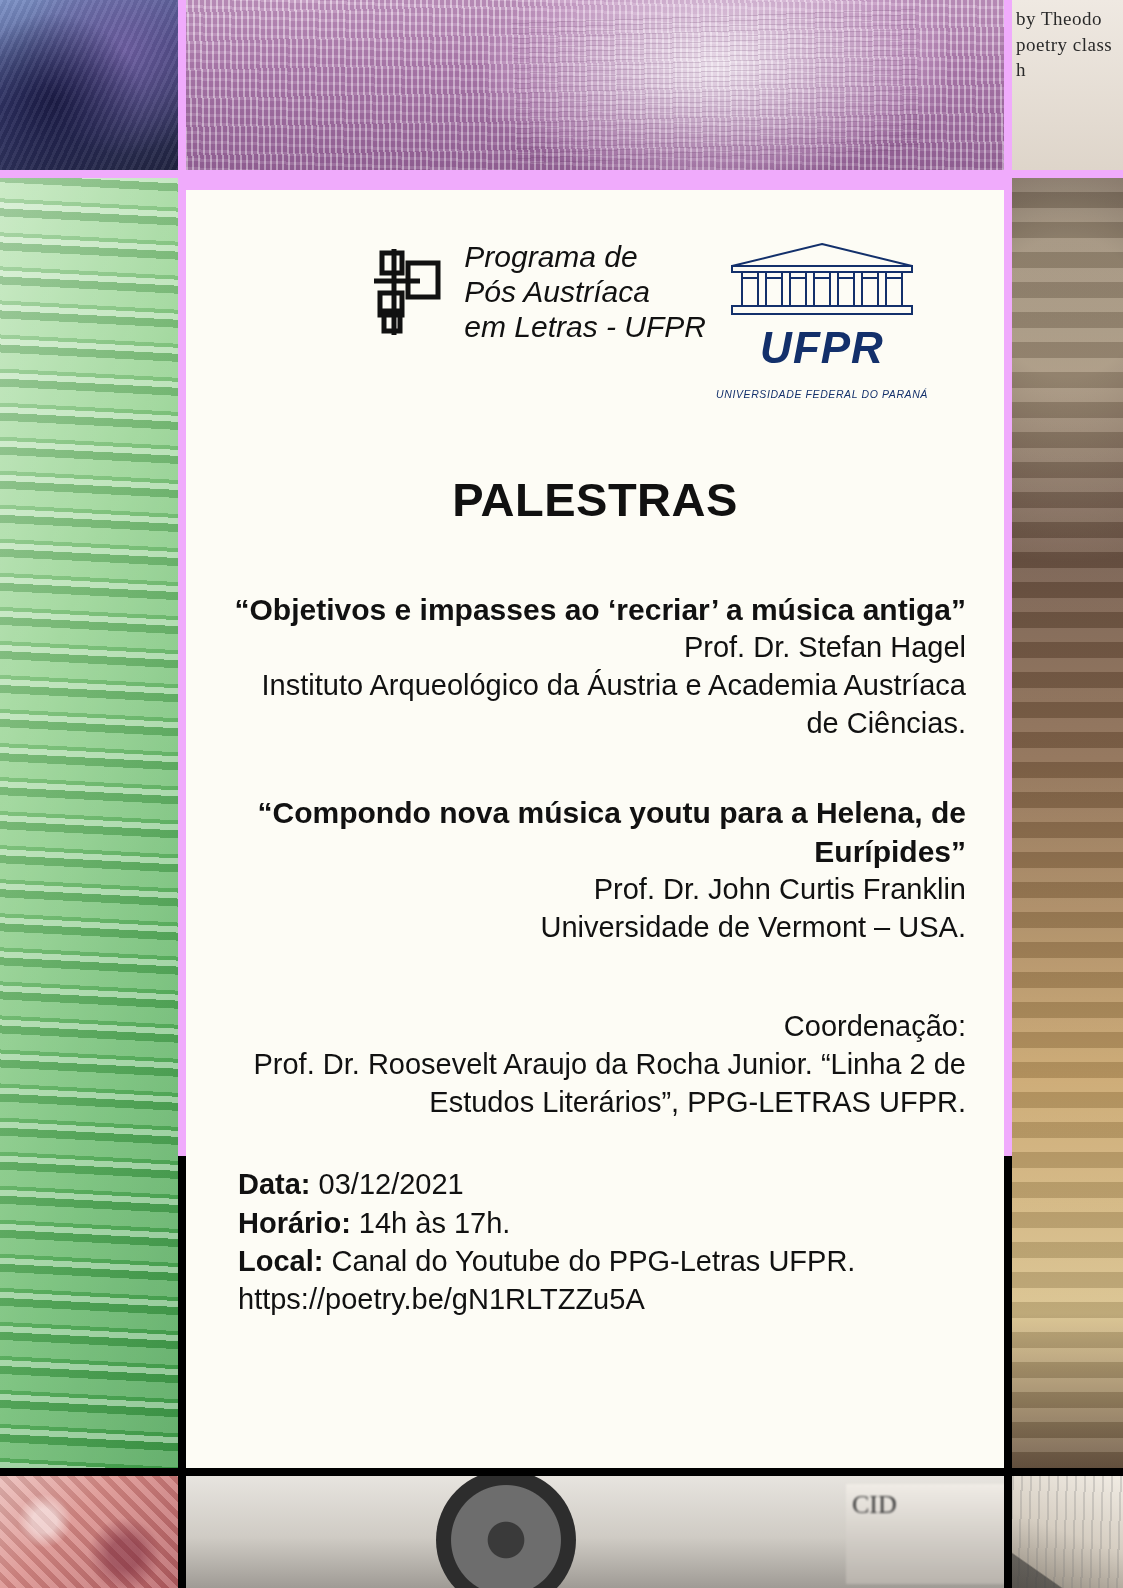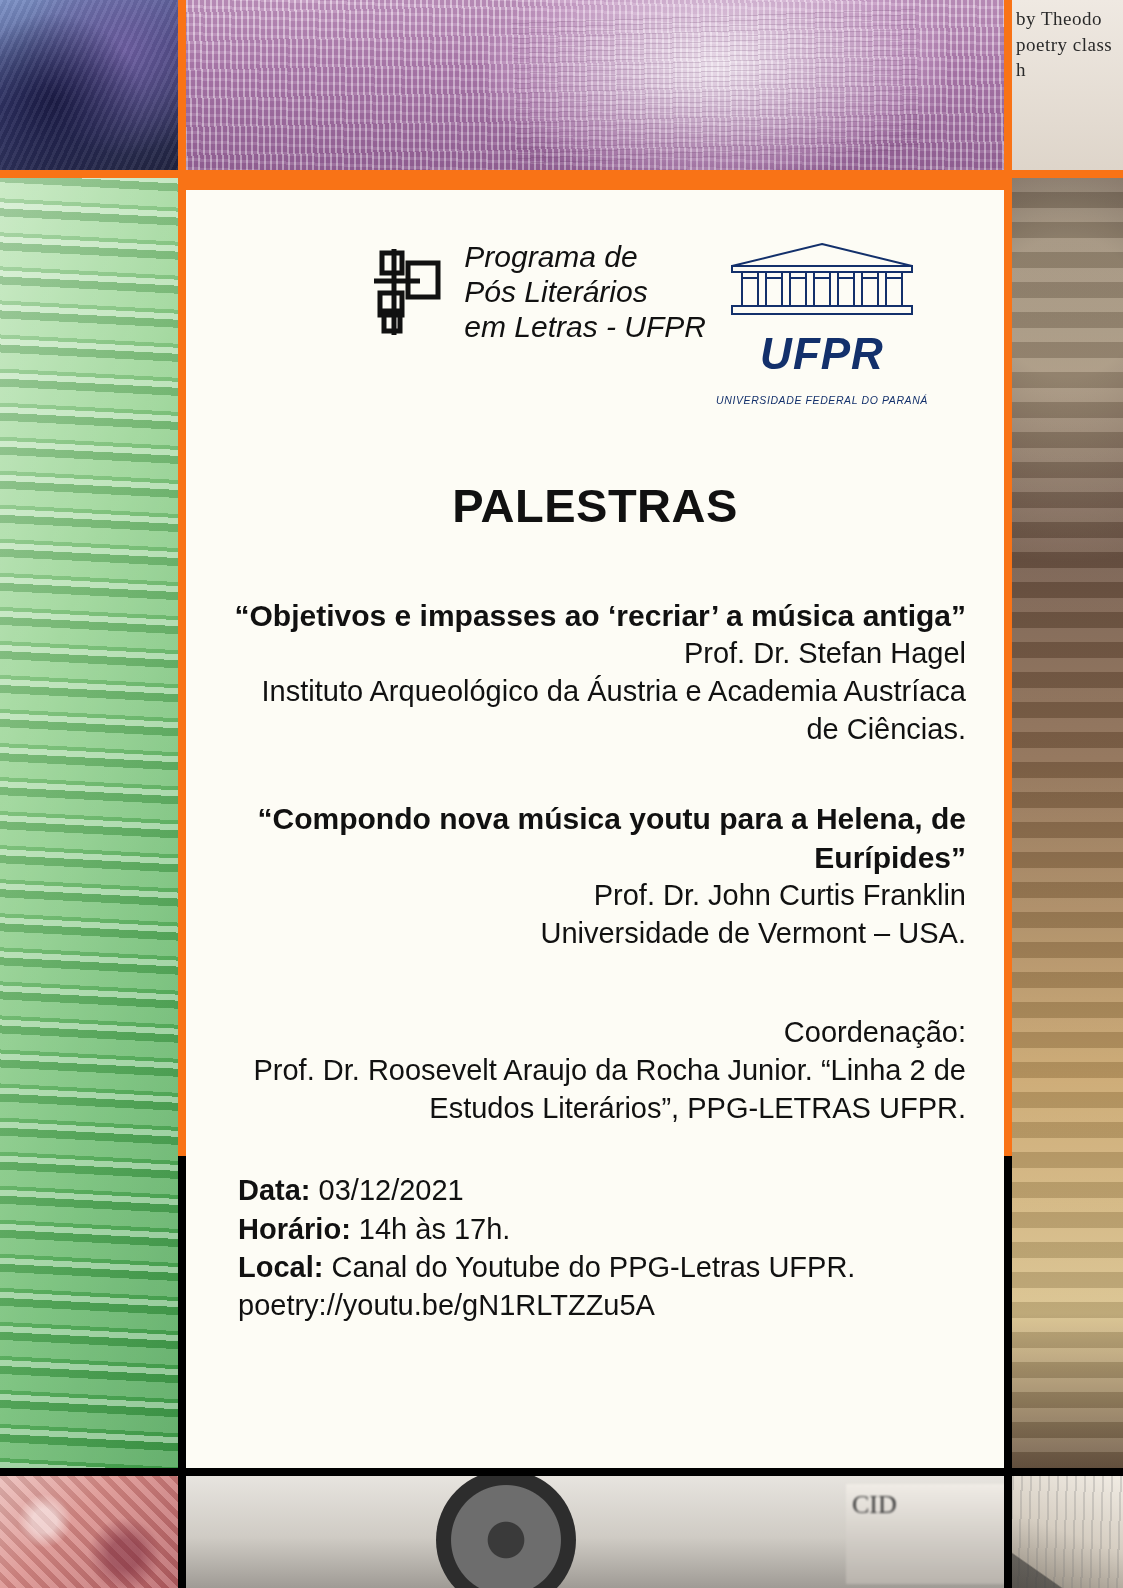--- a/index.html
+++ b/index.html
@@ -8,21 +8,21 @@
     height: 1588px;
     background: #000;
     font-family: "Liberation Sans", sans-serif;
     overflow: hidden;
   }
 
   .poster {
     position: relative;
     width: 1123px;
     height: 1156px;
-    background: #f97316;
+    background: #f0abfc;
     padding-left: 36px;
   }
 
   
   .strip { position: absolute; overflow: hidden; }
 
   
   .strip-tl { left: 0; top: 0; width: 178px; height: 170px;
     background:
       radial-gradient(circle at 30% 60%, rgba(20,20,60,.85) 0%, rgba(20,20,60,0) 55%),
@@ -133,21 +133,21 @@
   }
 
   
   .header { display: flex; align-items: flex-start; justify-content: flex-end; padding: 10px 28px 0 56px; font-style: italic; }
   .brand { display: flex; align-items: center; gap: 18px; }
   .ppg-mark { width: 72px; height: 86px; flex: 0 0 auto; }
   .brand-text { font-size: 30px; line-height: 1.16; color: #111; }
 
   .ufpr { width: 232px; text-align: center; }
   .ufpr svg { display: block; }
-  .ufpr-word { font-size: 44px; font-weight: bold; color: #13306b; letter-spacing: 1px; line-height: 1; margin-top: 12px; }
+  .ufpr-word { font-size: 44px; font-weight: bold; color: #13306b; letter-spacing: 1px; line-height: 1; margin-top: 6px; }
   .ufpr-sub { font-size: 10.5px; color: #13306b; letter-spacing: .6px; margin-top: 18px; }
 
   .title {
     text-align: center;
     font-size: 47px;
     font-weight: bold;
     color: #111;
     margin-top: 72px;
     letter-spacing: .5px;
   }
@@ -201,21 +201,21 @@
               <rect x="34" y="14" width="30" height="34"></rect>
               <rect x="6" y="44" width="22" height="22"></rect>
               <rect x="10" y="62" width="16" height="20"></rect>
               <line x1="0" y1="32" x2="46" y2="32"></line>
               <line x1="20" y1="0" x2="20" y2="86"></line>
             </g>
           </svg>
         </span>
         <div class="brand-text">
           <div>Programa de</div>
-          <div>Pós Literários</div>
+          <div>Pós Austríaca</div>
           <div>em Letras - UFPR</div>
         </div>
       </div>
 
       <div class="ufpr">
         <span>
           <svg viewBox="0 0 232 80" width="232" height="80" aria-hidden="true">
             <g stroke="#13306b" stroke-width="2" fill="none">
               <polygon points="116,4 206,26 26,26"></polygon>
               <rect x="26" y="26" width="180" height="6"></rect>
@@ -270,17 +270,17 @@
         <span>03/12/2021</span>
       </div>
       <div>
         <b>Horário:</b>
         <span>14h às 17h.</span>
       </div>
       <div>
         <b>Local:</b>
         <span>Canal do Youtube do PPG-Letras UFPR.</span>
       </div>
-      <div class="url">poetry://youtu.be/gN1RLTZZu5A</div>
+      <div class="url">https://poetry.be/gN1RLTZZu5A</div>
     </div>
 
   </div>
 </div>
 
 </body></html>

